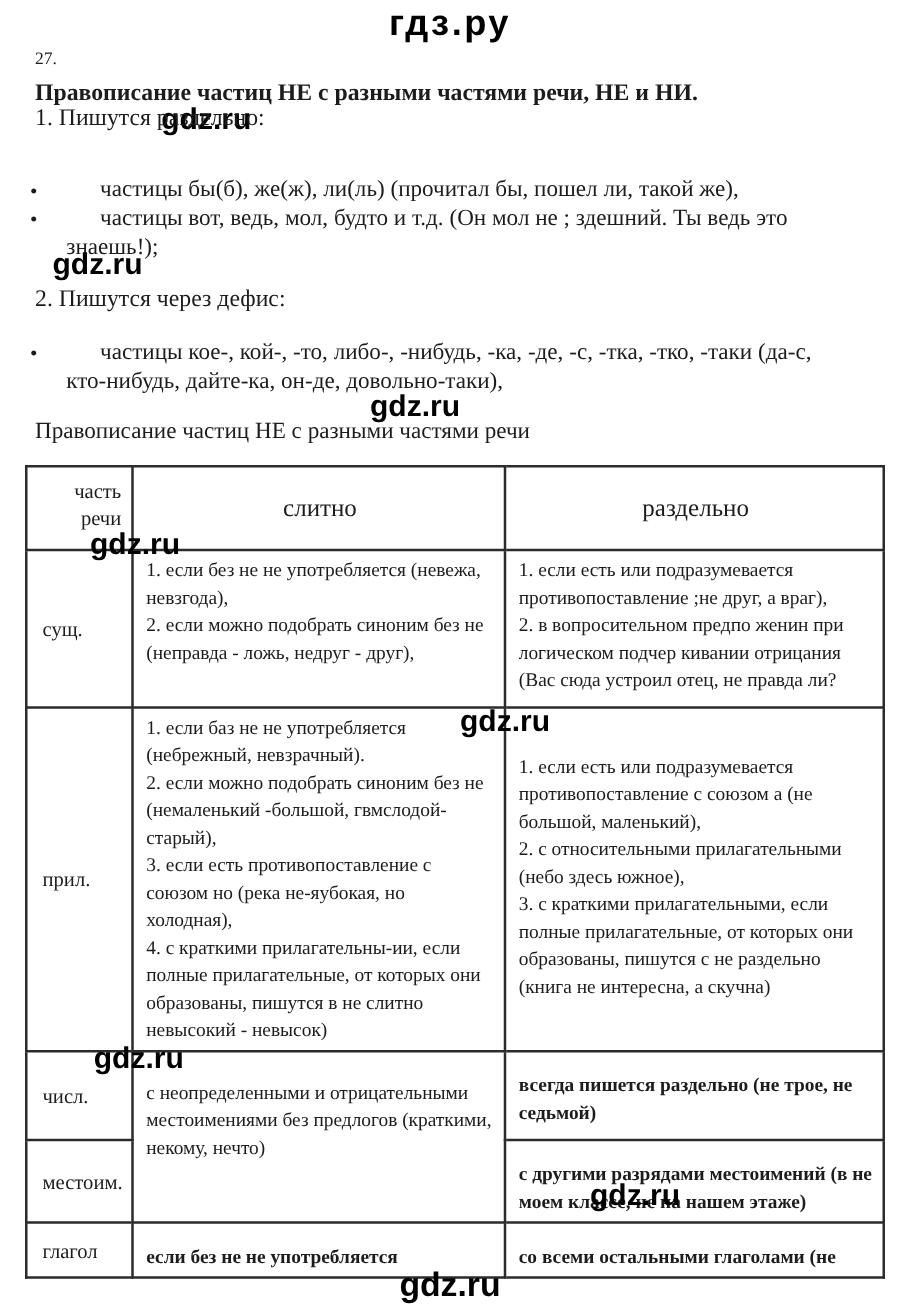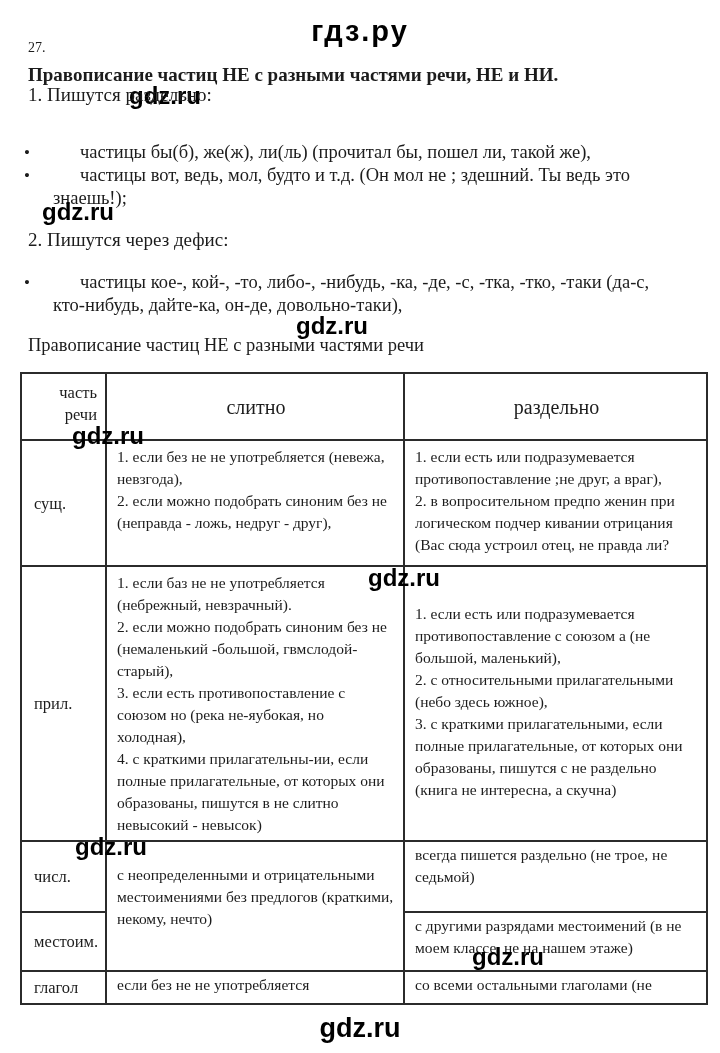--- a/index.html
+++ b/index.html
@@ -12,21 +12,20 @@
     font-family:"Liberation Serif", serif;
     overflow:hidden;
     margin:0 auto;
   }
   .site-header {
     position:absolute; top:3px; left:0; width:100%;
     text-align:center;
     font-family:"Liberation Sans", sans-serif;
     font-weight:bold; font-size:29px; letter-spacing:2px;
     color:#000;
-    margin-top:12px;
   }
   .site-footer {
     position:absolute; top:1013px; left:0; width:100%;
     text-align:center;
     font-family:"Liberation Sans", sans-serif;
     font-weight:bold; font-size:27px;
     color:#000;
   }
   .wm {
     position:absolute;
@@ -87,21 +86,21 @@
   th.head-mid  { text-align:center; vertical-align:middle; font-size:20px; }
   td.part-label { vertical-align:middle; padding-left:12px; font-size:16.5px; }
   tr.row-header   { height:67px; }
   tr.row-noun     { height:126px; }
   tr.row-adj      { height:261px; }
   tr.row-num      { height:71px; }
   tr.row-pronoun  { height:59px; }
   tr.row-verb     { height:27px; }
   td.pad-big { padding-top:36px; }   
   td.pad-mid { padding-top:22px; }   
-  td.pad-sm  { padding-top:2px; }
+  td.pad-sm  { padding-top:16px;font-weight:bold; }
 </style>
 </head>
 <body>
 
 <div class="page">
 
   <div class="site-header">гдз.ру</div>
 
   <div class="abs task-number">27.</div>
 

